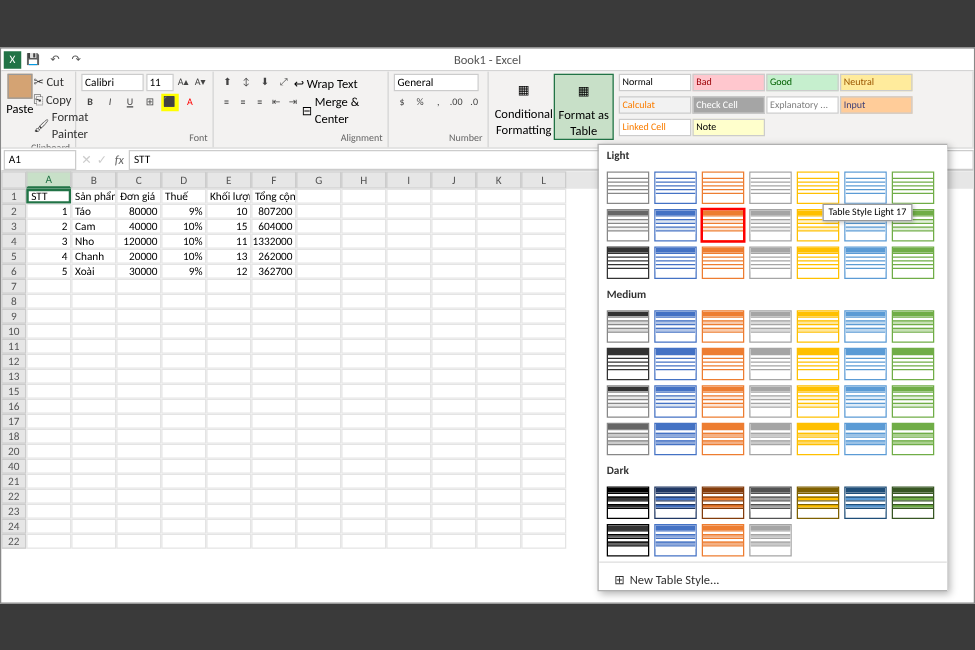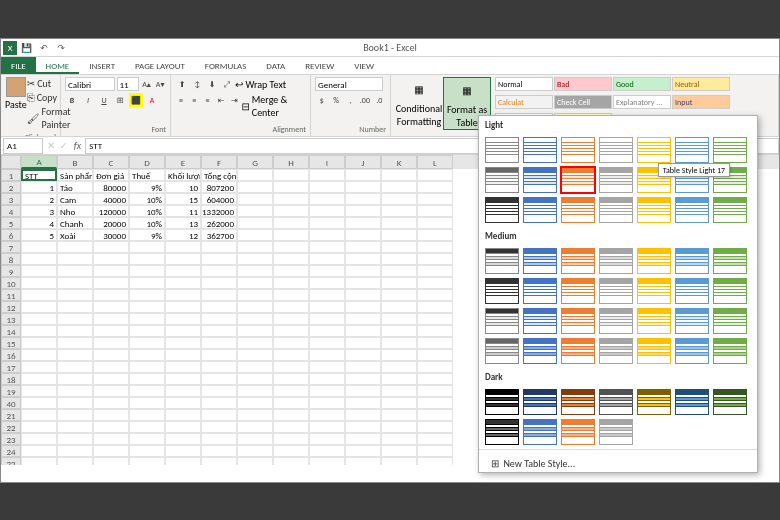--- a/index.html
+++ b/index.html
@@ -31,21 +31,21 @@
 .align-row{display:flex;gap:1px;margin-bottom:2px}
 .wrap-text{font-size:8px;display:flex;align-items:center;gap:2px}
 .number-group{width:80px}
 .num-sel{border:1px solid #ccc;height:14px;padding:0 2px;font-size:9px;background:#fff;width:68px;display:flex;align-items:center}
 .styles-group{flex:1;position:relative}
 .cond-fmt{display:inline-block;width:48px;text-align:center;font-size:7px;vertical-align:top}
 .cond-ico{width:24px;height:24px;margin:0 auto 1px;display:flex;align-items:center;justify-content:center}
 .cell-styles{display:inline-flex;flex-wrap:wrap;gap:1px;width:250px;margin-left:4px}
 .cell-style{width:58px;height:14px;border:1px solid #ccc;font-size:8px;padding:0 2px;display:flex;align-items:center}
 .formula-bar{height:18px;display:flex;border-bottom:1px solid #d4d4d4;align-items:center;background:#fff}
-.name-box{width:40px;height:16px;border:1px solid #ccc;margin:0 2px;padding:0 3px;font-size:9px;display:flex;align-items:center;background:#fff}
+.name-box{width:58px;height:16px;border:1px solid #ccc;margin:0 2px;padding:0 3px;font-size:9px;display:flex;align-items:center;background:#fff}
 .fx{font-style:italic;color:#666;padding:0 4px;font-size:10px}
 .fx-input{flex:1;height:16px;border:1px solid #ccc;padding:0 3px;font-size:9px;display:flex;align-items:center;background:#fff}
 .grid{position:relative;height:310px;overflow:hidden}
 .cols{display:flex;height:14px;background:#e6e6e6}
 .row-hdr{width:20px;min-width:20px;border:1px solid #ccc;background:#e6e6e6;text-align:center;font-size:9px;color:#555;display:flex;align-items:center;justify-content:center}
 .col-hdr{width:36px;min-width:36px;height:14px;border:1px solid #ccc;text-align:center;font-size:9px;color:#555;display:flex;align-items:center;justify-content:center}
 .col-hdr.sel{background:#c8e0c8;color:#217346;border-bottom:2px solid #217346}
 .rows{height:296px}
 .row{display:flex;height:12px}
 .cell{width:36px;min-width:36px;height:12px;border:1px solid #e4e4e4;font-size:9px;padding:0 2px;display:flex;align-items:center;background:#fff;overflow:hidden;white-space:nowrap}
@@ -69,31 +69,20 @@
   <div class="titlebar">
     <div class="qat">
       <span class="qat-ico" style="background:#217346;color:#fff">X</span>
       <span class="qat-ico">💾</span>
       <span class="qat-ico">↶</span>
       <span class="qat-ico">↷</span>
     </div>
     <span class="title-text">Book1 - Excel</span>
   </div>
 
-  <div class="tabs">
-    <div class="tab file">FILE</div>
-    <div id="tabs-container"></div>
-  <div class="tab active">HOME</div>
-      <div class="tab">INSERT</div>
-      <div class="tab">PAGE LAYOUT</div>
-      <div class="tab">FORMULAS</div>
-      <div class="tab">DATA</div>
-      <div class="tab">REVIEW</div>
-      <div class="tab">VIEW</div>
-    </div>
 
   <div class="ribbon">
     <div class="group clipboard">
       <div style="display:flex">
         <div class="paste-btn">
           <div class="paste-ico"></div>
           <span>Paste</span>
         </div>
         <div class="clip-items">
           <div class="clip-item">
@@ -414,35 +403,20 @@
           <div class="cell"></div>
           <div class="cell"></div>
           <div class="cell"></div>
           <div class="cell"></div>
           <div class="cell"></div>
           <div class="cell"></div>
           <div class="cell"></div>
           <div class="cell"></div>
         </div>
         <div class="row">
-          <div class="row-hdr">14</div>
-          <div class="cell"></div>
-          <div class="cell"></div>
-          <div class="cell"></div>
-          <div class="cell"></div>
-          <div class="cell"></div>
-          <div class="cell"></div>
-          <div class="cell"></div>
-          <div class="cell"></div>
-          <div class="cell"></div>
-          <div class="cell"></div>
-          <div class="cell"></div>
-          <div class="cell"></div>
-        </div>
-        <div class="row">
           <div class="row-hdr">15</div>
           <div class="cell"></div>
           <div class="cell"></div>
           <div class="cell"></div>
           <div class="cell"></div>
           <div class="cell"></div>
           <div class="cell"></div>
           <div class="cell"></div>
           <div class="cell"></div>
           <div class="cell"></div>
@@ -489,21 +463,21 @@
           <div class="cell"></div>
           <div class="cell"></div>
           <div class="cell"></div>
           <div class="cell"></div>
           <div class="cell"></div>
           <div class="cell"></div>
           <div class="cell"></div>
           <div class="cell"></div>
         </div>
         <div class="row">
-          <div class="row-hdr">19</div>
+          <div class="row-hdr">20</div>
           <div class="cell"></div>
           <div class="cell"></div>
           <div class="cell"></div>
           <div class="cell"></div>
           <div class="cell"></div>
           <div class="cell"></div>
           <div class="cell"></div>
           <div class="cell"></div>
           <div class="cell"></div>
           <div class="cell"></div>

